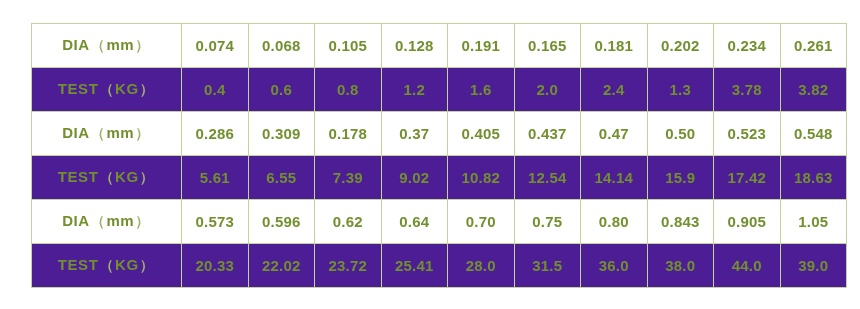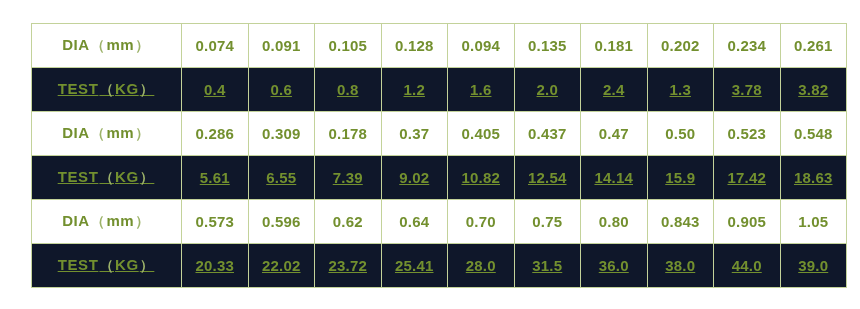--- a/index.html
+++ b/index.html
@@ -55,22 +55,21 @@
 
   table.spec-table td.data-cell {
     width: 66.5px;
   }
 
   
   tr.row-odd td {
     background: #ffffff;
   }
   tr.row-even td {
-    background: #0f172a;
-    text-decoration: underline;
+    background: #4c1d95;
   }
 
   
   .paren {
     font-weight: bold;
     color: #9db36a;
     font-size: 14px;
     padding: 0 1px;
   }
   .unit {
@@ -79,25 +78,25 @@
 </style>
 </head>
 <body>
 
 <div id="spec-table-wrap">
   <table class="spec-table">
     <tbody>
         <tr class="row-odd">
           <td class="label-cell"><span>DIA</span><span class="paren">（</span><span class="unit">mm</span><span class="paren">）</span></td>
           <td class="data-cell">0.074</td>
-          <td class="data-cell">0.091</td>
+          <td class="data-cell">0.068</td>
           <td class="data-cell">0.105</td>
           <td class="data-cell">0.128</td>
-          <td class="data-cell">0.094</td>
-          <td class="data-cell">0.135</td>
+          <td class="data-cell">0.191</td>
+          <td class="data-cell">0.165</td>
           <td class="data-cell">0.181</td>
           <td class="data-cell">0.202</td>
           <td class="data-cell">0.234</td>
           <td class="data-cell">0.261</td>
         </tr>
         <tr class="row-even">
           <td class="label-cell"><span>TEST</span><span class="paren">（</span><span class="unit">KG</span><span class="paren">）</span></td>
           <td class="data-cell">0.4</td>
           <td class="data-cell">0.6</td>
           <td class="data-cell">0.8</td>

